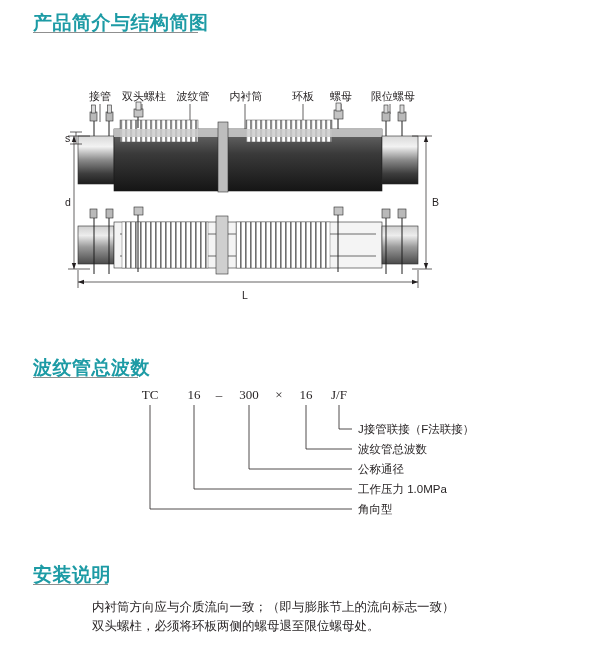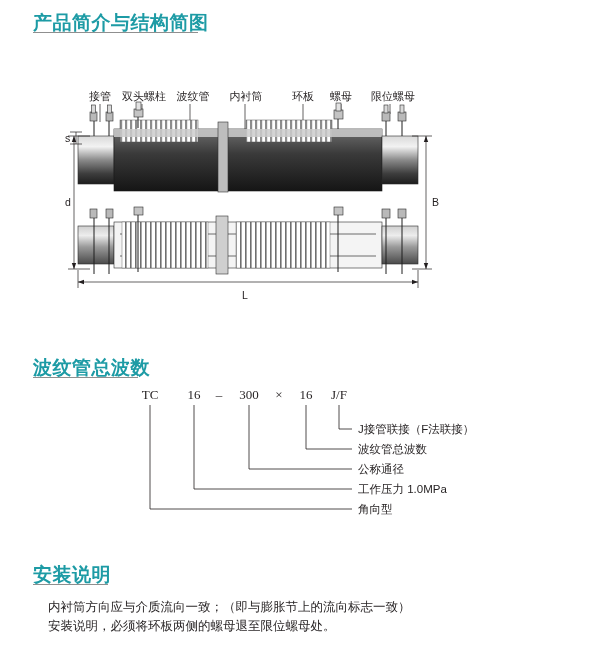--- a/index.html
+++ b/index.html
@@ -58,21 +58,21 @@
   
   #notes {
     position: absolute;
     left: 48px;
     top: 598px;
     width: 520px;
     font-size: 12.5px;
     line-height: 19px;
     color: #231f20;
   }
-  #notes div { white-space: nowrap; }
+  #notes div { white-space: nowrap; margin-left: 44px; }
 
   .lbl { font-family: "Liberation Sans", sans-serif; font-size: 10.5px; fill: #231f20; }
   .lbl-cn { font-family: "Liberation Sans", sans-serif; font-size: 11px; fill: #231f20; }
   .code-txt { font-family: "Liberation Serif", serif; font-size: 13px; fill: #231f20; }
   .code-desc { font-family: "Liberation Sans", sans-serif; font-size: 11.5px; fill: #231f20; }
 </style>
 </head>
 <body>
 
 <div class="section-title" id="title-1">产品简介与结构简图</div>
@@ -263,14 +263,14 @@
     <text class="code-desc" x="222" y="108">工作压力 1.0MPa</text>
     <text class="code-desc" x="222" y="128">角向型</text>
   </svg>
 </div>
 
 <div class="section-title" id="title-3">安装说明</div>
 <div class="section-rule" id="rule-3"></div>
 
 <div id="notes">
   <div>内衬筒方向应与介质流向一致；（即与膨胀节上的流向标志一致）</div>
-  <div>安装说明，必须将环板两侧的螺母退至限位螺母处。</div>
+  <div>双头螺柱，必须将环板两侧的螺母退至限位螺母处。</div>
 </div>
 
 </body></html>

